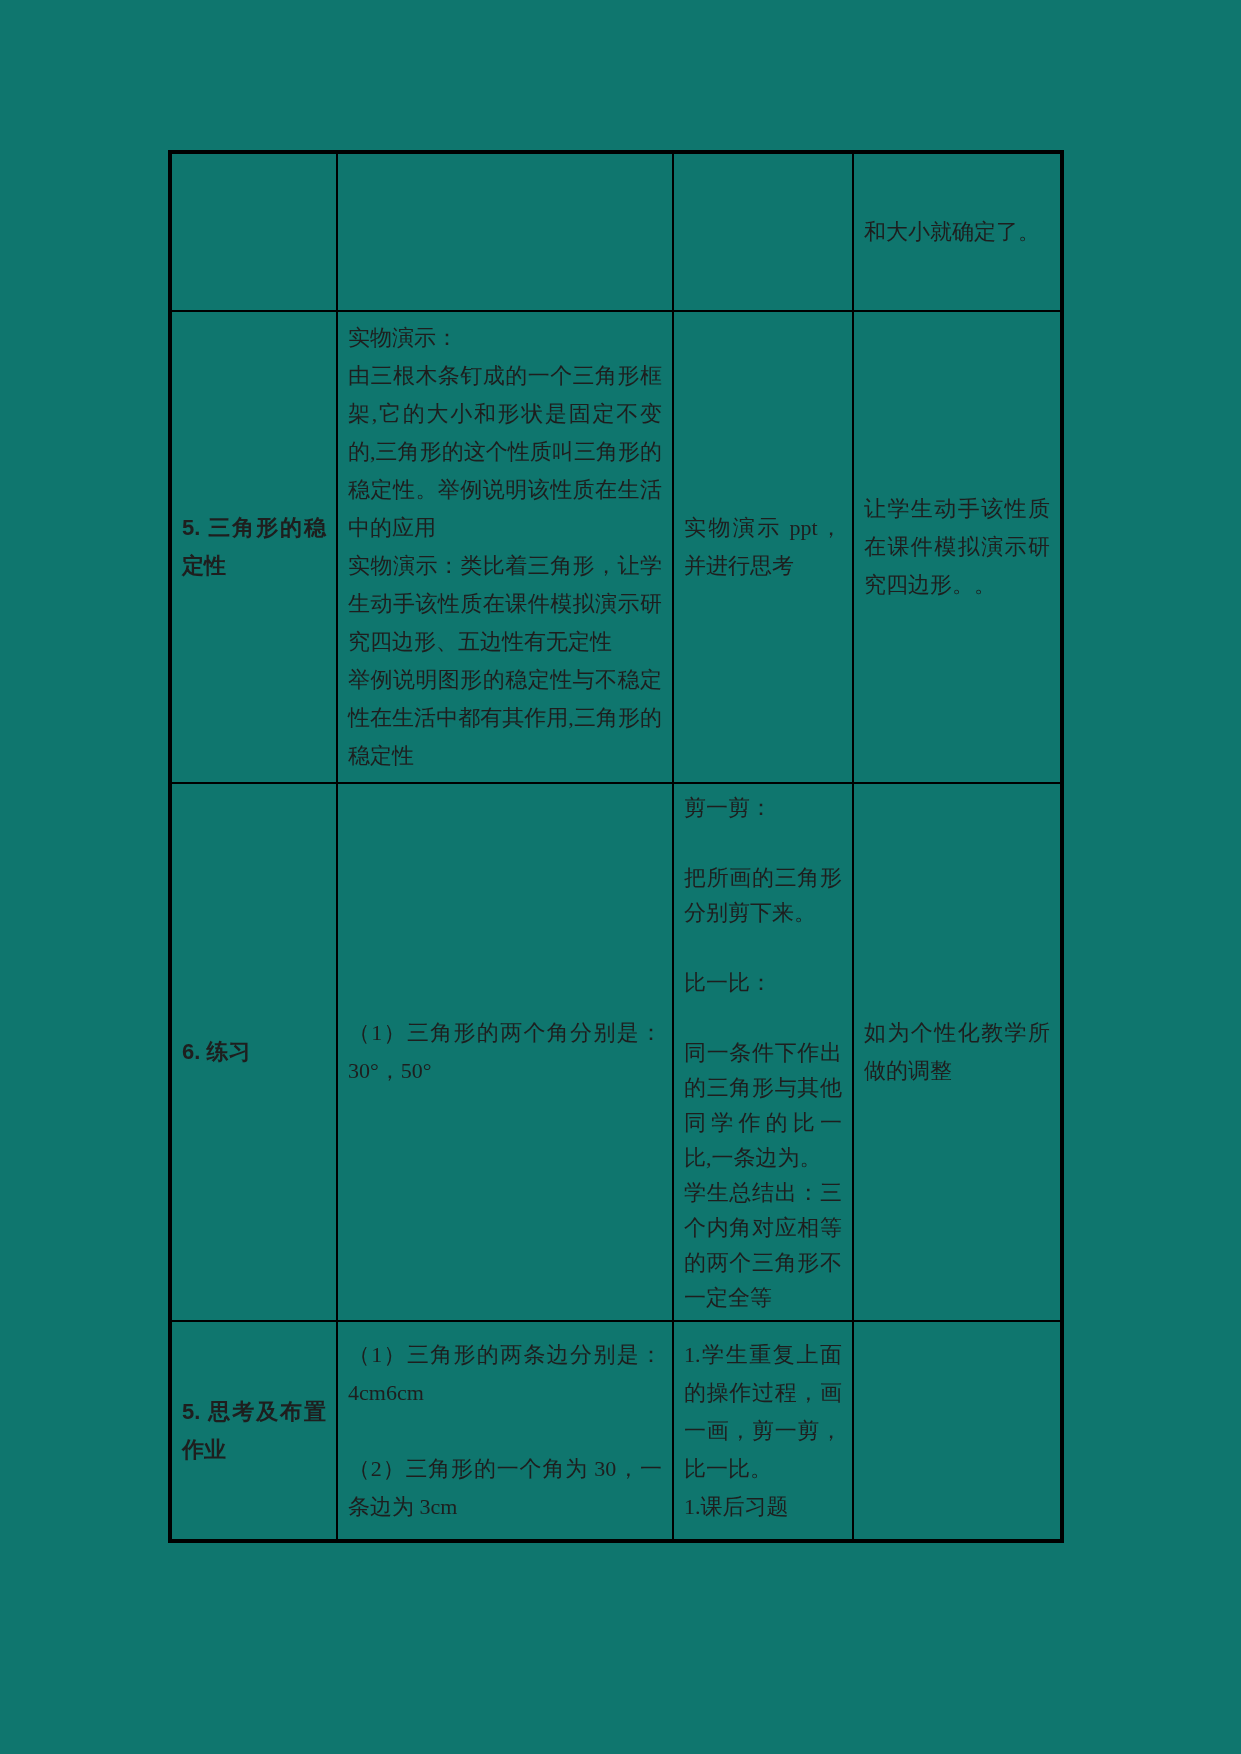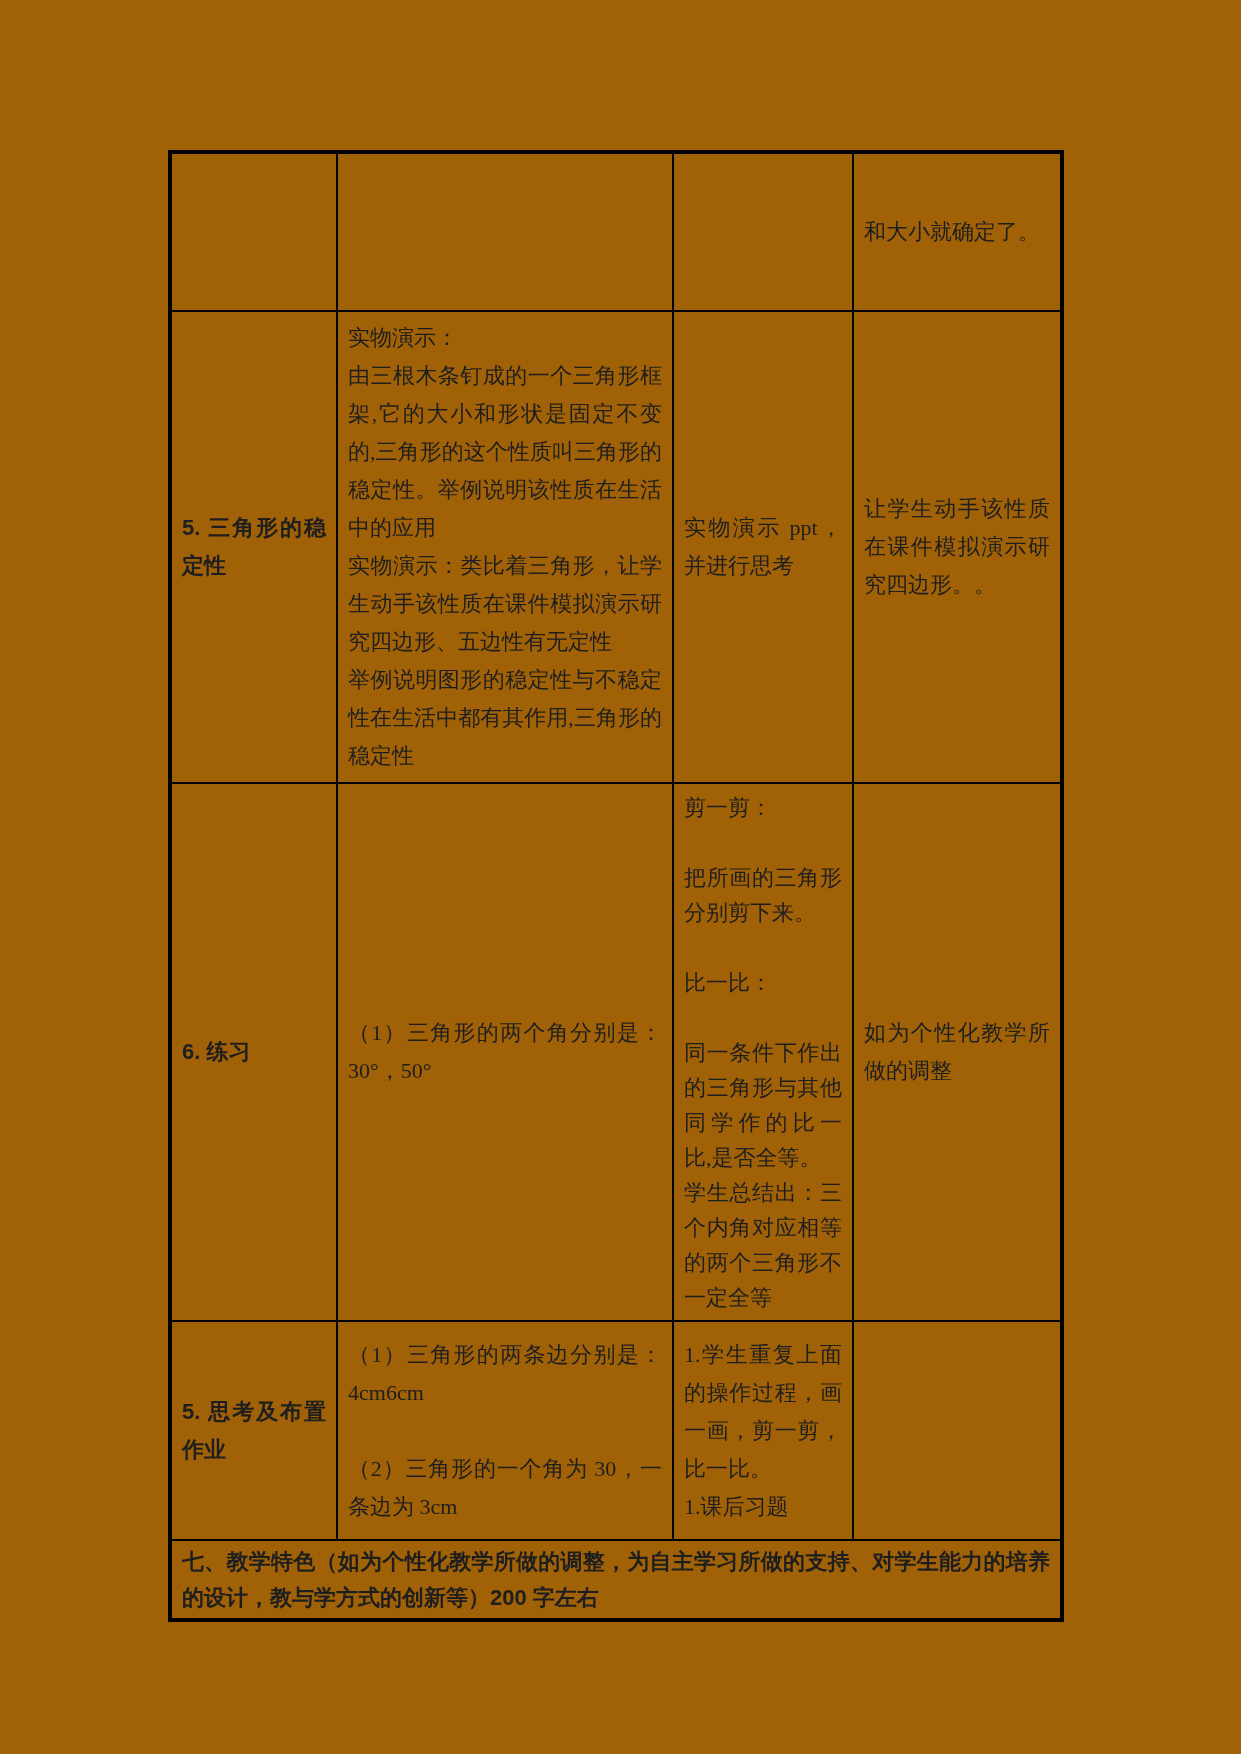--- a/index.html
+++ b/index.html
@@ -4,21 +4,21 @@
 <style>
   html, body {
     margin: 0;
     padding: 0;
     background: #ffffff;
   }
   .page {
     position: relative;
     width: 1241px;
     height: 1754px;
-    background: #a16207;
+    background: #0f766e;
     font-family: "Liberation Serif", "DejaVu Serif", serif;
     color: #1e1e1e;
   }
   table.lesson-table {
     position: absolute;
     left: 168px;
     top: 150px;
     width: 892px;
     border-collapse: collapse;
     table-layout: fixed;
@@ -104,21 +104,21 @@
         <td class="content-cell">
             <p>（1）三角形的两个角分别是：30°，50°</p>
           </td>
         <td class="activity-cell v-top">
             <p>剪一剪：</p>
             <p>&nbsp;</p>
             <p>把所画的三角形分别剪下来。</p>
             <p>&nbsp;</p>
             <p>比一比：</p>
             <p>&nbsp;</p>
-            <p>同一条件下作出的三角形与其他同学作的比一比,是否全等。</p>
+            <p>同一条件下作出的三角形与其他同学作的比一比,一条边为。</p>
             <p>学生总结出：三个内角对应相等的两个三角形不一定全等</p>
           </td>
         <td class="media-cell">
             <p>如为个性化教学所做的调整</p>
           </td>
       </tr>
 
       <tr class="row-homework">
         <td class="step-cell">
           <p>5. 思考及布置作业</p>
@@ -128,20 +128,15 @@
             <p>&nbsp;</p>
             <p>（2）三角形的一个角为 30，一条边为 3cm</p>
           </td>
         <td class="activity-cell v-top">
             <p>1.学生重复上面的操作过程，画一画，剪一剪，比一比。</p>
             <p>1.课后习题</p>
           </td>
         <td class="media-cell"></td>
       </tr>
 
-      <tr class="footer-row">
-        <td colspan="4">
-          <p>七、教学特色（如为个性化教学所做的调整，为自主学习所做的支持、对学生能力的培养的设计，教与学方式的创新等）200 字左右</p>
-        </td>
-      </tr>
     </tbody>
   </table>
 </div>
 
 </body></html>

